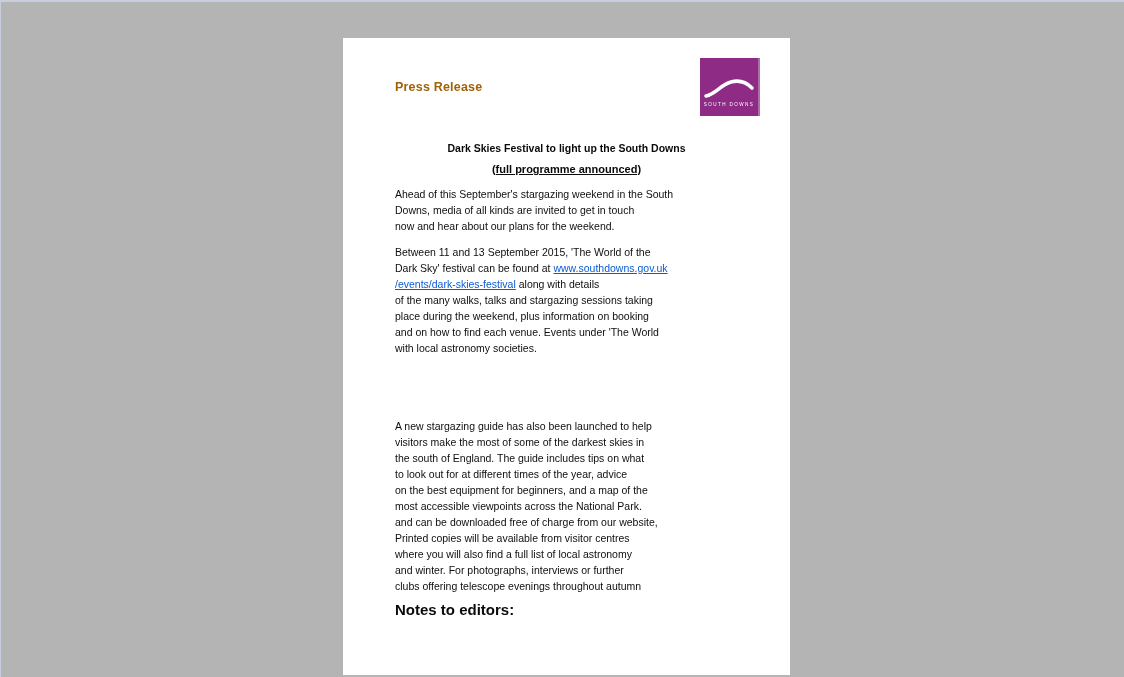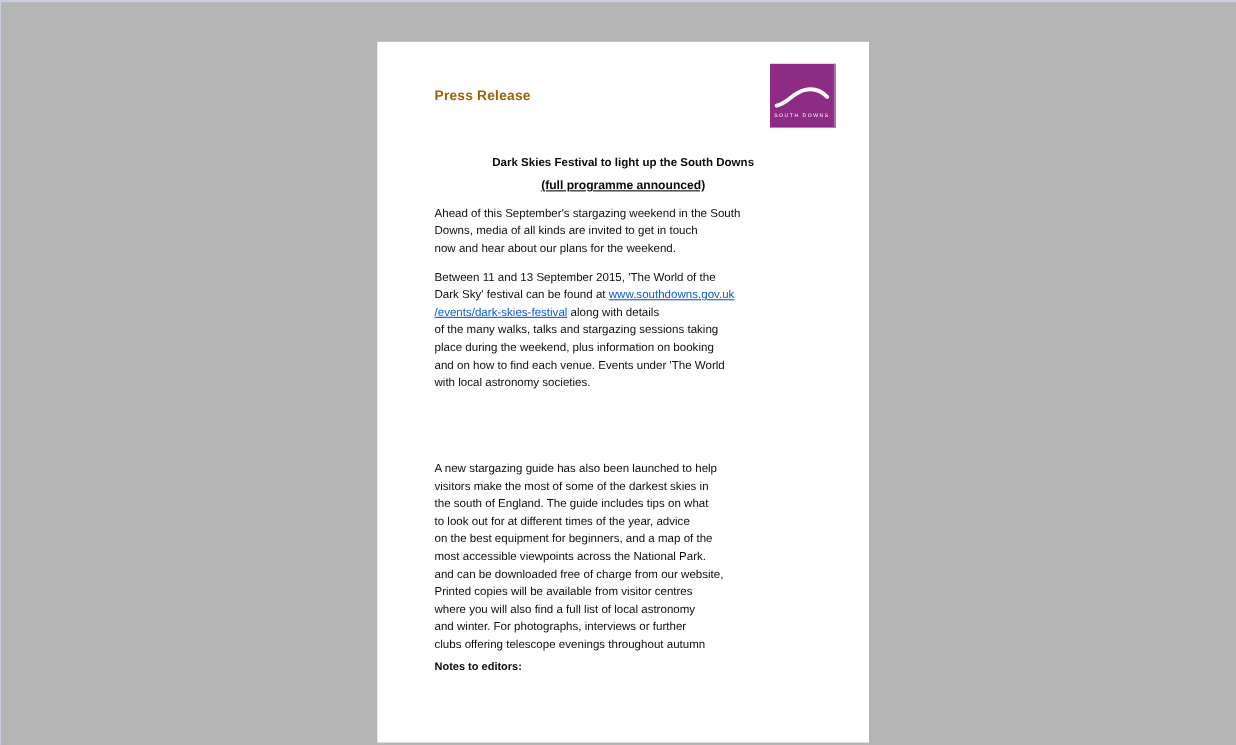--- a/index.html
+++ b/index.html
@@ -63,21 +63,21 @@
     white-space:nowrap;
   }
   .lnk{
     color:#0b5bd3;
     text-decoration:underline;
     cursor:pointer;
   }
   .footer-label{
     position:absolute;
     left:52px;top:563px;
-    font-size:10px;
+    font-size:15px;
     font-weight:bold;
     color:#0a0a0a;
   }
 </style>
 </head>
 <body>
 
 <div class="page">
 
   <div class="press-label">Press Release</div>

